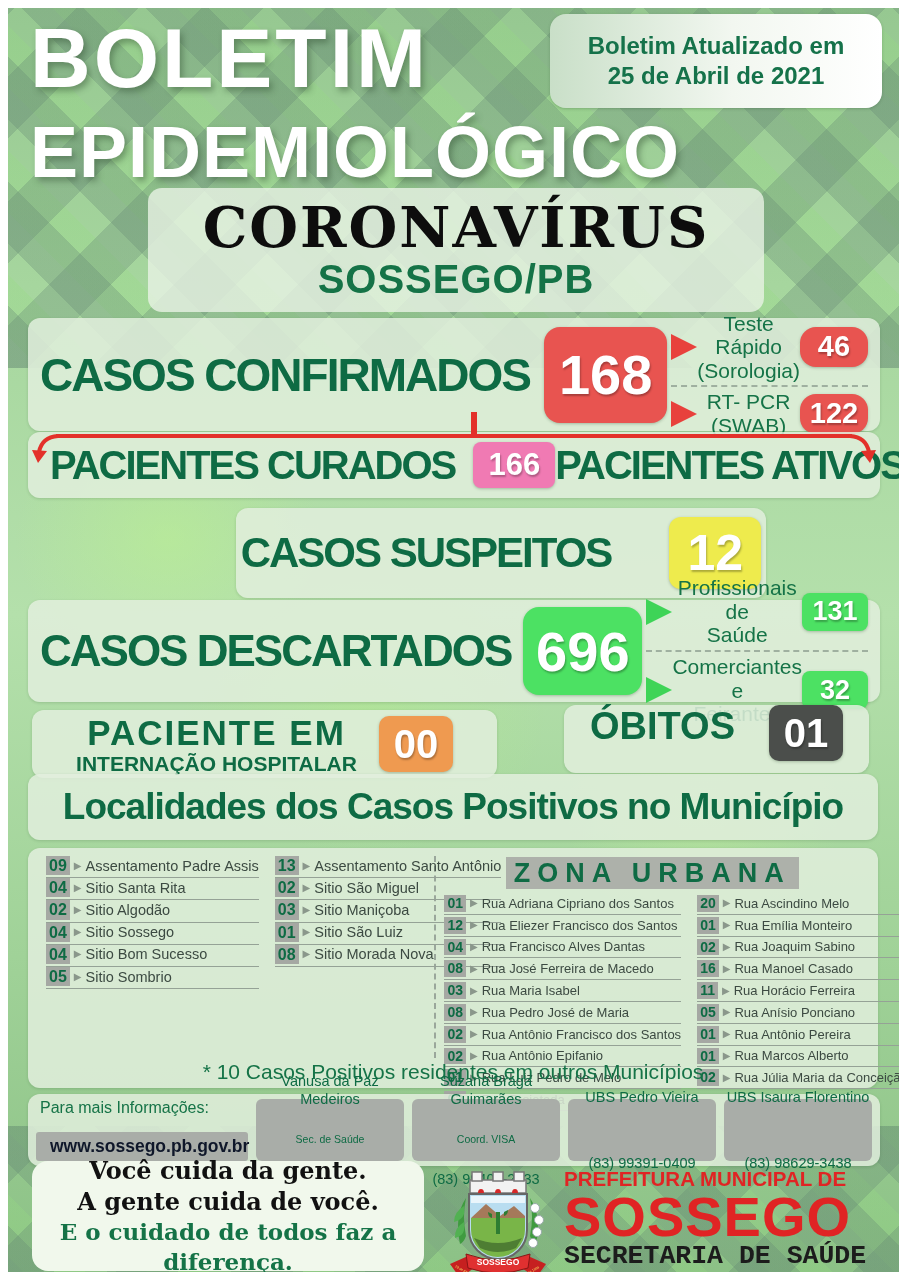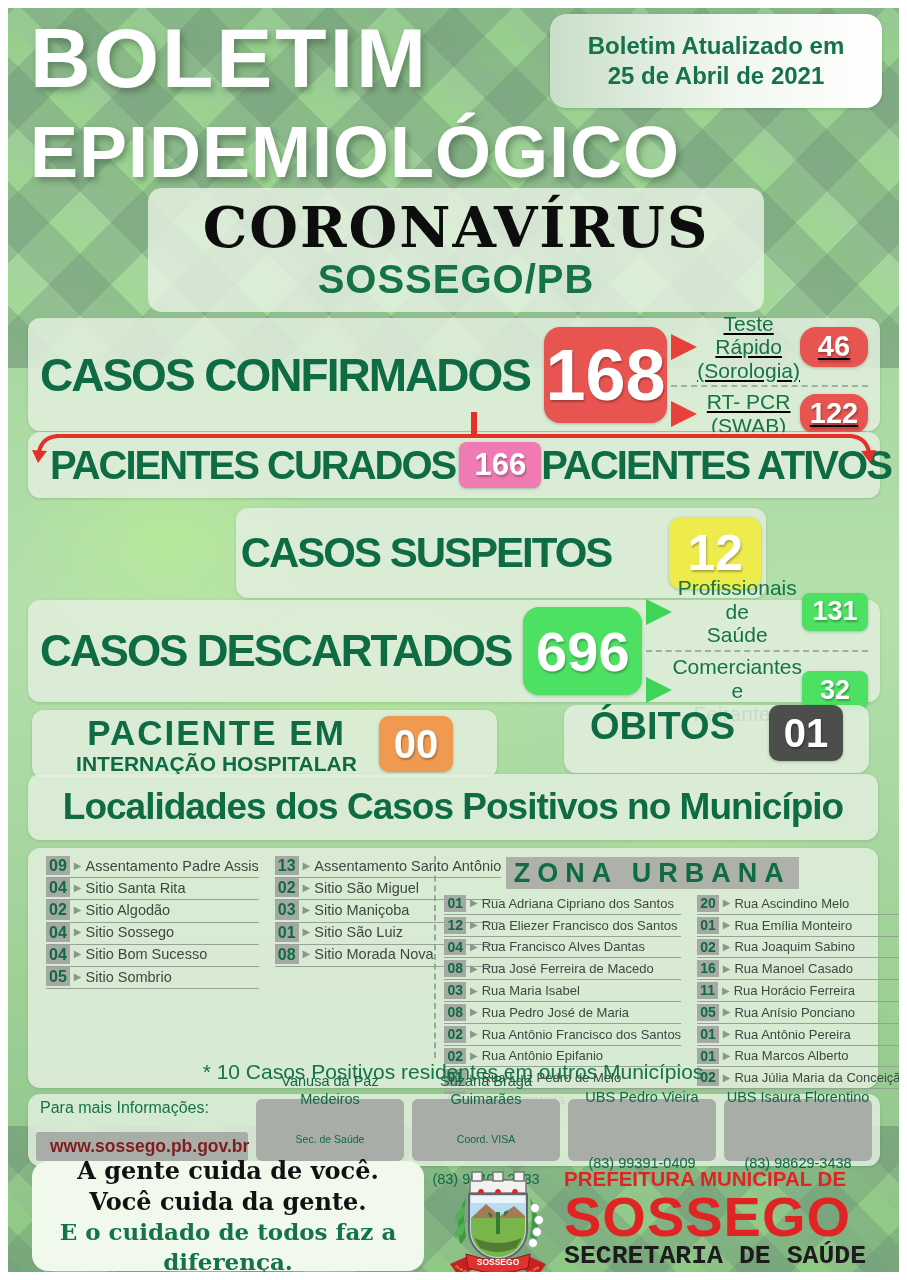--- a/index.html
+++ b/index.html
@@ -46,27 +46,27 @@
   .badge{color:#fff; font-weight:bold; display:flex; align-items:center; justify-content:center;
     text-shadow:1px 2px 2px rgba(0,0,0,.28); box-shadow:0 1px 3px rgba(40,70,40,.3);}
   .rows{display:flex; flex-direction:column; justify-content:center;}
   .rows .row{display:flex; align-items:center; padding:3px 0;}
   .rows .row + .row{border-top:2px dashed #9fb0a0;}
   .rows .lbl{flex:1; text-align:center; color:#157347; font-size:21px; line-height:1.12; font-weight:normal;}
   .tri{width:0; height:0; border-top:13px solid transparent; border-bottom:13px solid transparent;}
 
   .confirmed-panel{left:20px; top:310px; width:852px; height:113px; display:flex; align-items:center; padding:0 12px; box-sizing:border-box;}
   .confirmed-panel .title{font-size:46px;}
-  .badge-168{width:140px; height:96px; font-size:72px; background:#e85450; border-radius:16px; margin-left:14px;}
-  .confirmed-rows{flex:1; margin-left:4px; height:100%;text-decoration:underline;}
+  .badge-168{width:140px; height:96px; font-size:56px; background:#e85450; border-radius:16px; margin-left:14px;}
+  .confirmed-rows{flex:1; margin-left:4px; height:100%;}
   .confirmed-rows .tri{border-left:26px solid #e8413c;}
   .badge-sm-red{min-width:56px; height:40px; font-size:29px; background:#e85450; border-radius:16px; padding:0 6px;}
 
   .patients-strip{left:20px; top:424px; width:852px; height:66px; display:flex; align-items:center; justify-content:space-between; padding:0 22px; box-sizing:border-box;}
-  .pgroup{display:flex; align-items:center; gap:4px;}
+  .pgroup{display:flex; align-items:center; gap:18px;}
   .patients-strip .title{font-size:40px;}
   .badge-pink{min-width:70px; height:46px; font-size:31px; background:#f07ab3; border-radius:8px; padding:0 6px;}
   .bracket-svg{position:absolute; left:20px; top:398px; width:852px; height:66px; z-index:6; pointer-events:none;}
 
   .suspect-panel{left:228px; top:500px; width:530px; height:90px; display:flex; align-items:center; justify-content:center; gap:58px;}
   .suspect-panel .title{font-size:42px;}
   .badge-yellow{width:92px; height:72px; font-size:50px; background:#eeeb4d; border-radius:12px;}
 
   .discard-panel{left:20px; top:592px; width:852px; height:102px; display:flex; align-items:center; padding:0 12px; box-sizing:border-box;}
   .discard-panel .title{font-size:44px;}
@@ -105,21 +105,21 @@
   .urban-col .loc-num{font-size:14px;}
   .loc-arrow{color:#8a978b; font-size:10px; line-height:1;}
   .loc-name{color:#3c4a42; white-space:nowrap;}
   .rural-col .loc-name{font-size:14.5px;}
   .urban-col .loc-name{font-size:13px;}
   .loc-note{position:absolute; left:0; bottom:4px; width:100%; text-align:center; color:#157347; font-size:21px;}
 
   .contacts-panel{left:20px; top:1086px; width:852px; height:72px; box-sizing:border-box; padding:5px 8px; display:flex; gap:8px;}
   .info-block{width:212px; display:flex; flex-direction:column; justify-content:space-between;}
   .info-label{color:#157347; font-size:16px; padding-left:4px;}
-  .website-box{background:#a9ada8; border-radius:3px; color:#7f1d1d; font-weight:bold; font-size:17.5px; text-align:center; padding:4px 14px;}
+  .website-box{background:#a9ada8; border-radius:3px; color:#0f172a; font-weight:bold; font-size:17.5px; text-align:center; padding:4px 14px;}
   .contact-card{flex:1; background:#a9ada8; border-radius:6px; color:#0e6b44; text-align:center;
     display:flex; flex-direction:column; justify-content:center; line-height:1.25; padding:2px 2px;gap:24px;}
   .c-name{font-size:14.5px;}
   .c-role{font-size:10.5px;}
   .c-phone{font-size:14.5px;}
 
   .slogan-box{position:absolute; left:24px; top:1153px; width:392px; height:110px; background:#f1f8ec; border-radius:16px;
     display:flex; flex-direction:column; justify-content:center; text-align:center;
     font-family:"DejaVu Serif", serif; font-weight:bold; line-height:1.3;}
   .slogan-box .s1{font-size:24px; color:#111;}
@@ -463,22 +463,22 @@
 
         <div class="contact-card">
           <div class="c-name">UBS Isaura Florentino</div>
           <div class="c-role"></div>
           <div class="c-phone">(83) 98629-3438</div>
         </div>
       </div>
   </div>
 
   <div class="slogan-box">
+    <div class="s1">Você cuida da gente.</div>
     <div class="s1">A gente cuida de você.</div>
-    <div class="s1">Você cuida da gente.</div>
     <div class="s3">E o cuidado de todos faz a diferença.</div>
   </div>
 
   <svg class="crest" viewBox="0 0 120 120">
 
     <g>
       <rect x="32" y="16" width="56" height="13" fill="#f2f2f2" stroke="#777" stroke-width="1.5"></rect>
       <rect x="34" y="8" width="10" height="9" fill="#f2f2f2" stroke="#777" stroke-width="1.5"></rect>
       <rect x="55" y="8" width="10" height="9" fill="#f2f2f2" stroke="#777" stroke-width="1.5"></rect>
       <rect x="76" y="8" width="10" height="9" fill="#f2f2f2" stroke="#777" stroke-width="1.5"></rect>

